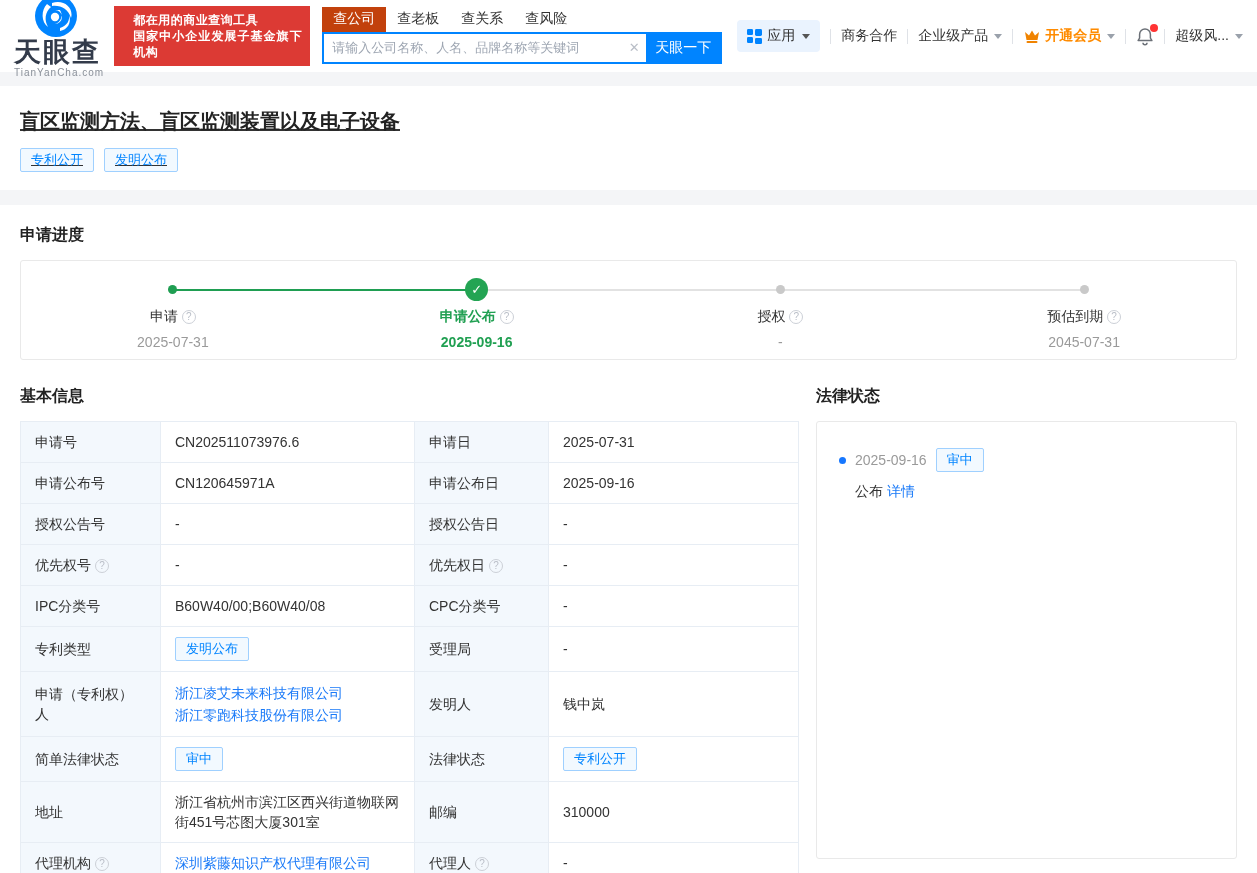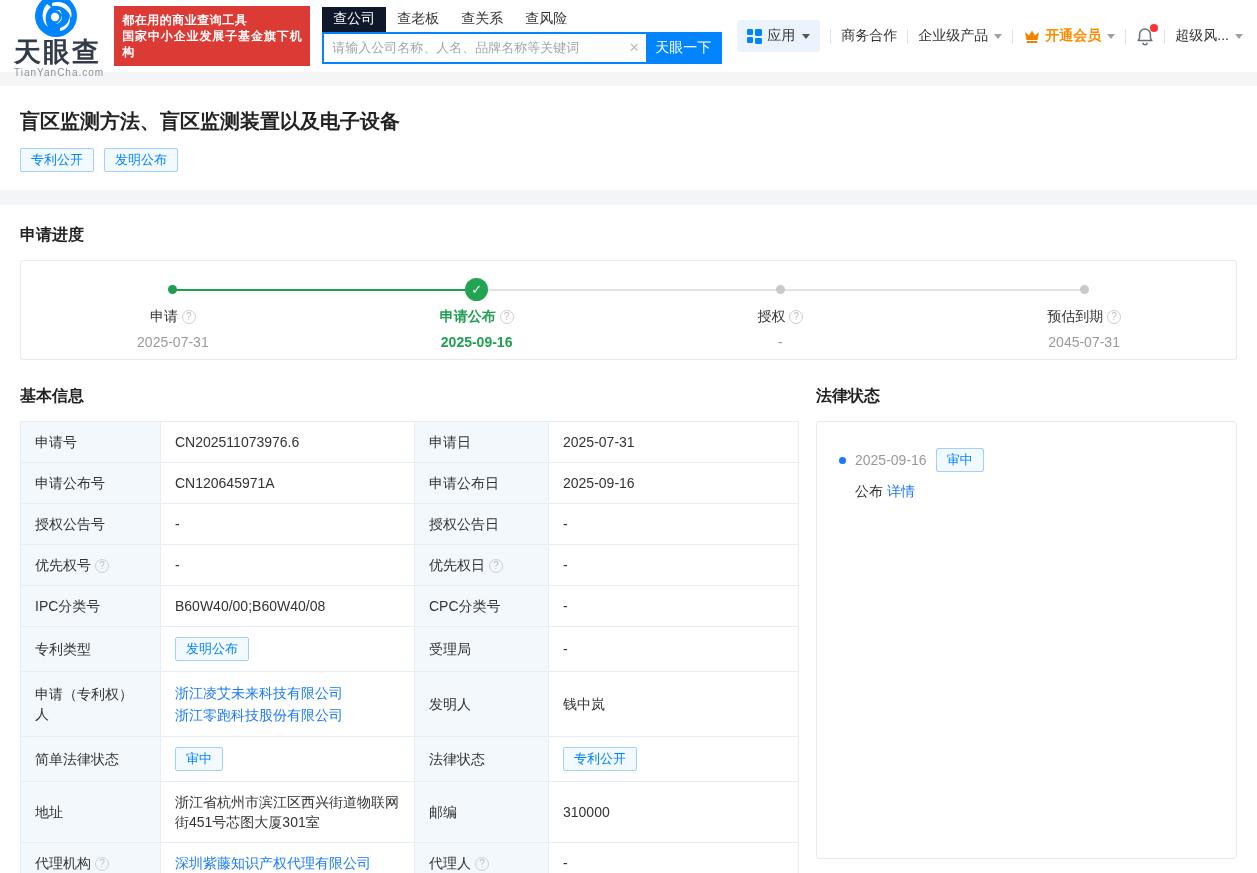--- a/index.html
+++ b/index.html
@@ -14,47 +14,47 @@
     padding:0 14px 0 8px; position:relative;
   }
   .logo { display:flex; align-items:center; cursor:pointer;flex-direction:column; }
   .logo-txt { margin-left:6px; }
   .logo-cn { font-size:27px; font-weight:bold; color:#333b4a; letter-spacing:2px; line-height:28px;}
   .logo-en { font-size:10px; color:#8a9099; letter-spacing:1px; margin-top:1px;}
   .slogan {
     margin-left:10px; background:#dc3a34; color:#fff; font-weight:bold;
     font-size:12px; padding:6px 8px; line-height:16px; text-align:justify; width:196px;
   }
-  .slogan div { letter-spacing:0.5px; }
+  .slogan div { letter-spacing:0.5px;margin-left:11px; }
   
   .search { margin-left:12px; width:400px; }
   .stabs { display:flex; align-items:flex-end; height:23px; }
   .stab { font-size:14px; color:#333; padding:3px 11px 4px; cursor:pointer; }
-  .stab.on { background:#0f172a; color:#fff; }
+  .stab.on { background:#c2410c; color:#fff; }
   .sbox { display:flex; border:2px solid #0084ff; background:#fff; height:32px; }
   .sinput { flex:1; border:none; outline:none; font-size:13px; padding:0 8px; color:#14532d; min-width:0;}
   .sinput::placeholder { color:#9ea6b2; }
   .sclear { width:24px; display:flex; align-items:center; justify-content:center;
             color:#b9bec7; font-size:13px; cursor:pointer;}
   .sbtn { width:74px; background:#0084ff; color:#fff; border:none; font-size:14px; cursor:pointer; }
   
   .nav { margin-left:auto; display:flex; align-items:center; font-size:14px; color:#333; }
   .nav .sep { width:1px; height:15px; background:#dfe2e7; margin:0 10px; }
   .chip { display:flex; align-items:center; gap:5px; background:#eaf3fe; border-radius:4px;
           padding:7px 10px; cursor:pointer; }
   .navitem { display:flex; align-items:center; gap:4px; cursor:pointer; white-space:nowrap; }
   .caret { width:0; height:0; border-left:4px solid transparent; border-right:4px solid transparent;
            border-top:5px solid #9aa1ab; margin-left:2px; }
   .caret.dark { border-top-color:#555; }
   .vip { color:#ff8b00; font-weight:bold; }
   .bell { position:relative; display:inline-flex; cursor:pointer; }
   .bell .dot { position:absolute; top:-3px; right:-4px; width:8px; height:8px;
                background:#f33; border-radius:50%; }
   
-  .title-card { background:#fff; margin-top:14px; height:104px; padding:22px 20px 0; }
+  .title-card { background:#fff; margin-top:14px; height:104px; padding:22px 20px 0;text-decoration:underline; }
   .ptitle { font-size:20px; font-weight:bold; color:#222; }
   .ptags { margin-top:13px; display:flex; gap:10px; }
   .tag, .badge {
     display:inline-block; font-size:13px; color:#0084ff; background:#f2f9ff;
     border:1px solid #9fd0ff; border-radius:2px; padding:2px 10px; line-height:18px;
   }
   
   .main { background:#fff; margin-top:15px; padding:20px 20px 0; min-height:668px; }
   h2.sec { font-size:16px; font-weight:bold; color:#222; }
   .prog-card { margin-top:14px; border:1px solid #e9e9e9; border-radius:3px;

